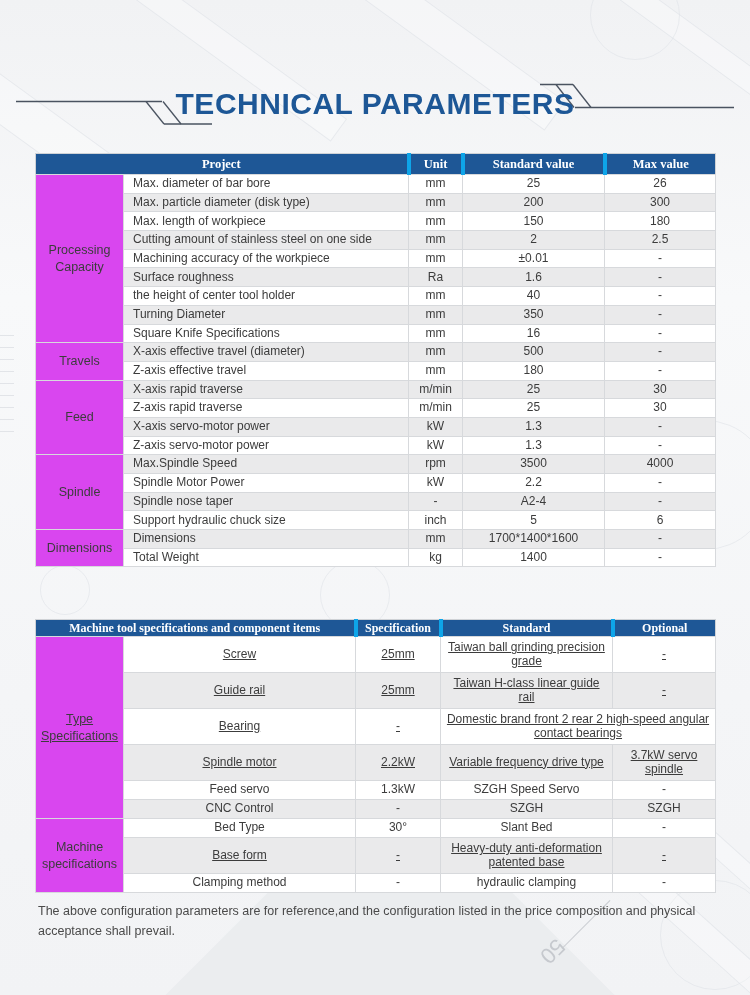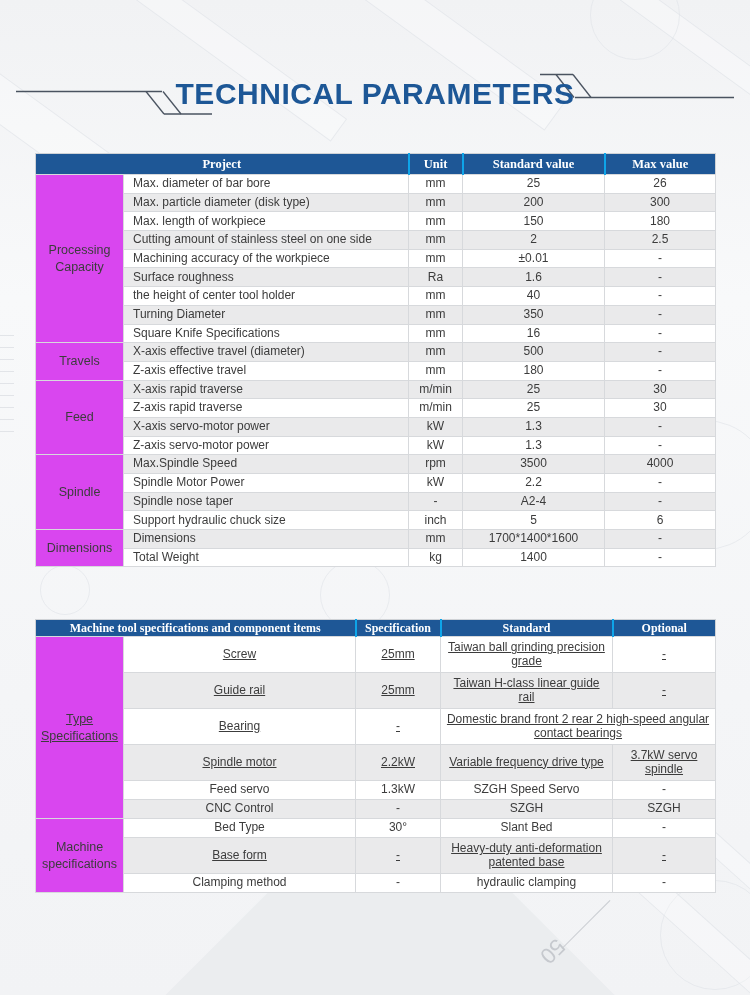--- a/index.html
+++ b/index.html
@@ -14,41 +14,41 @@
   .bg-art { position:absolute; inset:0; pointer-events:none; }
   .bg-art > * { position:absolute; }
   .stripe { border:1px solid #e1e4e9; opacity:.65; background:rgba(255,255,255,.4); }
   .circ   { border:1px solid #e0e3e8; border-radius:50%; opacity:.6; }
   .diamond{ background:#e9ebee; opacity:.8; transform:rotate(45deg); }
   .dim-label { color:#c6c9ce; font-size:22px; transform:rotate(135deg); }
   .dim-line  { border-top:1.5px solid #c9ccd1; transform:rotate(-45deg); transform-origin:left center; }
   .ruler { width:14px; background:repeating-linear-gradient(180deg,#d9dce1 0 1px,transparent 1px 12px); opacity:.7; }
 
   
-  .title-band { position:absolute; top:0; left:0; width:750px; height:140px; }
+  .title-band { position:absolute; top:10px; left:0; width:750px; height:140px; }
   .page-title {
     position:absolute; top:79px; left:0; width:750px; text-align:center;
     font-size:30px; font-weight:bold; letter-spacing:.5px; color:#1d5796; line-height:1;
   }
   .decor { position:absolute; top:0; left:0; }
 
   
   table.spec-table {
     position:absolute; left:35px; width:680px; table-layout:fixed;
     border-collapse:collapse; background:#fff; font-size:12px; color:#3c3c3c;
     border:1px solid #cfd2d6;
   }
   .t1 { top:153px; }
   .t2 { top:619px; }
   th {
     background:#1e5796; color:#fff; font-weight:bold; font-size:12.5px;
     height:21px; padding:0 3px; overflow:hidden; white-space:nowrap;font-family:Liberation Serif, serif;
   }
   .t2 th { font-size:12px; height:17px; }
-  th + th { border-left:2px solid #0ea5e9;margin-left:37px; }
+  th + th { border-left:4px solid #0ea5e9;margin-left:37px; }
   td {
     border:1px solid #d7d9dc; text-align:center; vertical-align:middle;
     height:18.7px; padding:1px 4px; line-height:1.12; overflow:hidden;
   }
   .t2 td { height:19px; }
   .t2 tr.tall td { height:36px;text-decoration:underline; }
   tbody tr:nth-child(even) td:not(.section-cell) { background:#eaeaeb; }
   .section-cell { background:#d946ef; font-size:12.5px; line-height:1.3; }
   .t1 td.item-cell { text-align:left; padding-left:9px; }
 
@@ -316,14 +316,15 @@
         </tr>
         <tr>
           <td class="item-cell">Clamping method</td>
           <td>-</td>
           <td>hydraulic clamping</td>
           <td>-</td>
         </tr>
       </tbody>
   </table>
 
+  <p class="footnote">The above configuration parameters are for reference,and the configuration listed in the price composition and physical acceptance shall prevail.</p>
 
 </div>
 
 </body></html>

